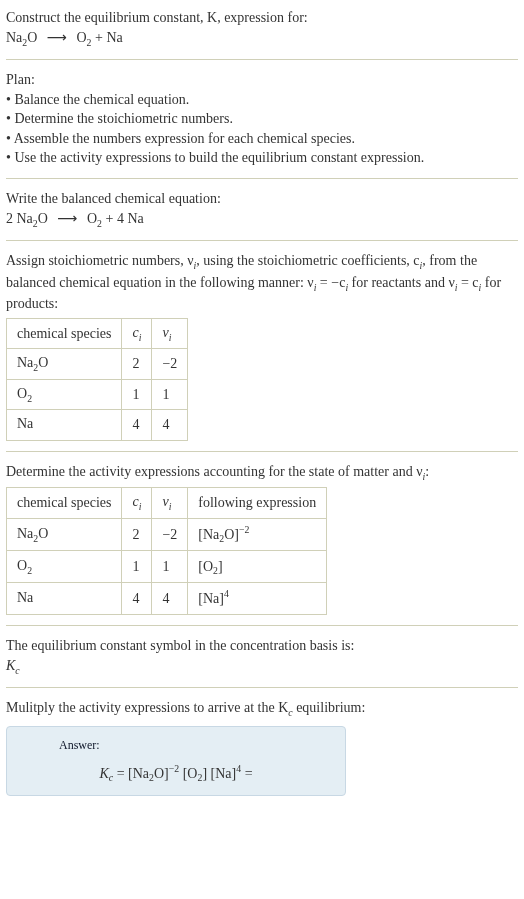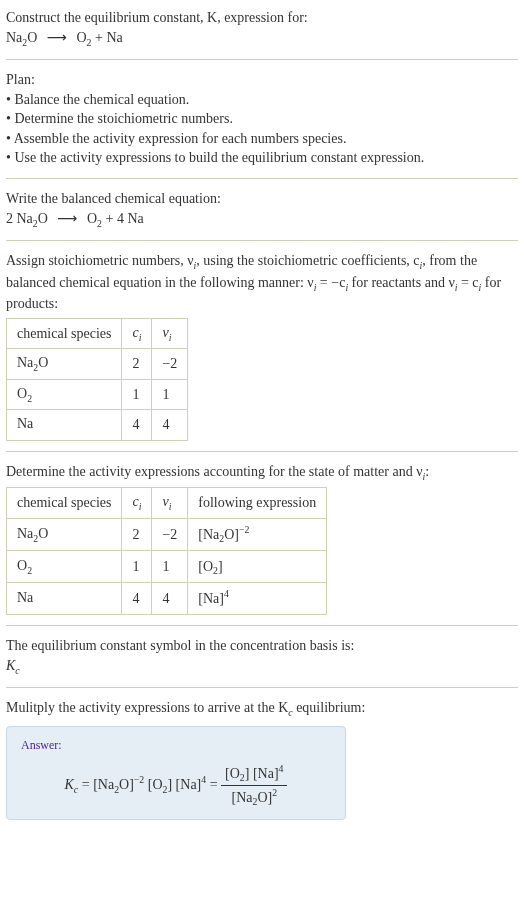--- a/index.html
+++ b/index.html
@@ -33,21 +33,21 @@
   }
   td.center, th.center { text-align: left; }
   .answer-box {
     background: #e4eef4;
     border: 1px solid #c8d8e4;
     border-radius: 4px;
     padding: 10px 14px;
     margin-top: 6px;
     width: 310px;
   }
-  .answer-label { font-size: 12px; color: #4c1d95; margin-bottom: 8px; }
+  .answer-label { font-size: 12px; color: #0f172a; margin-bottom: 8px; margin-left: 38px; }
   .eq-center { text-align: center; }
   .frac {
     display: inline-block;
     vertical-align: middle;
     text-align: center;
   }
   .frac .num { display:block; border-bottom: 1px solid #333; padding: 0 4px; }
   .frac .den { display:block; padding: 0 4px; }
 </style>
 </head>
@@ -65,21 +65,21 @@
     <span>O</span><span class="sub">2</span>
     + <span>Na</span>
   </span>
 </div>
 
 <hr>
 
 <div>Plan:</div>
 <div>• Balance the chemical equation.</div>
 <div>• Determine the stoichiometric numbers.</div>
-<div>• Assemble the activity expression for each numbers species.</div>
+<div>• Assemble the numbers expression for each chemical species.</div>
 <div>• Use the activity expressions to build the equilibrium constant expression.</div>
 
 <hr>
 
 <div>Write the balanced chemical equation:</div>
 <div>
   <span>2 Na</span><span class="sub">2</span><span>O</span>
   <span class="arrow">⟶</span>
   <span>O</span><span class="sub">2</span>
   + <span>4 Na</span>
@@ -165,22 +165,14 @@
 </div>
 
 <div class="answer-box">
   <div class="answer-label">Answer:</div>
   <div class="eq-center">
     <span class="italic">K</span><span class="sub italic">c</span>
     = <span>[Na</span><span class="sub">2</span><span>O]</span><span class="sup">−2</span>
     <span>[O</span><span class="sub">2</span><span>]</span>
     <span>[Na]</span><span class="sup">4</span>
     =
-    <span class="frac">
-      <span class="num">
-        <span>[O</span><span class="sub">2</span><span>] [Na]</span><span class="sup">4</span>
-      </span>
-      <span class="den">
-        <span>[Na</span><span class="sub">2</span><span>O]</span><span class="sup">2</span>
-      </span>
-    </span>
   </div>
 </div>
 
 </body></html>

